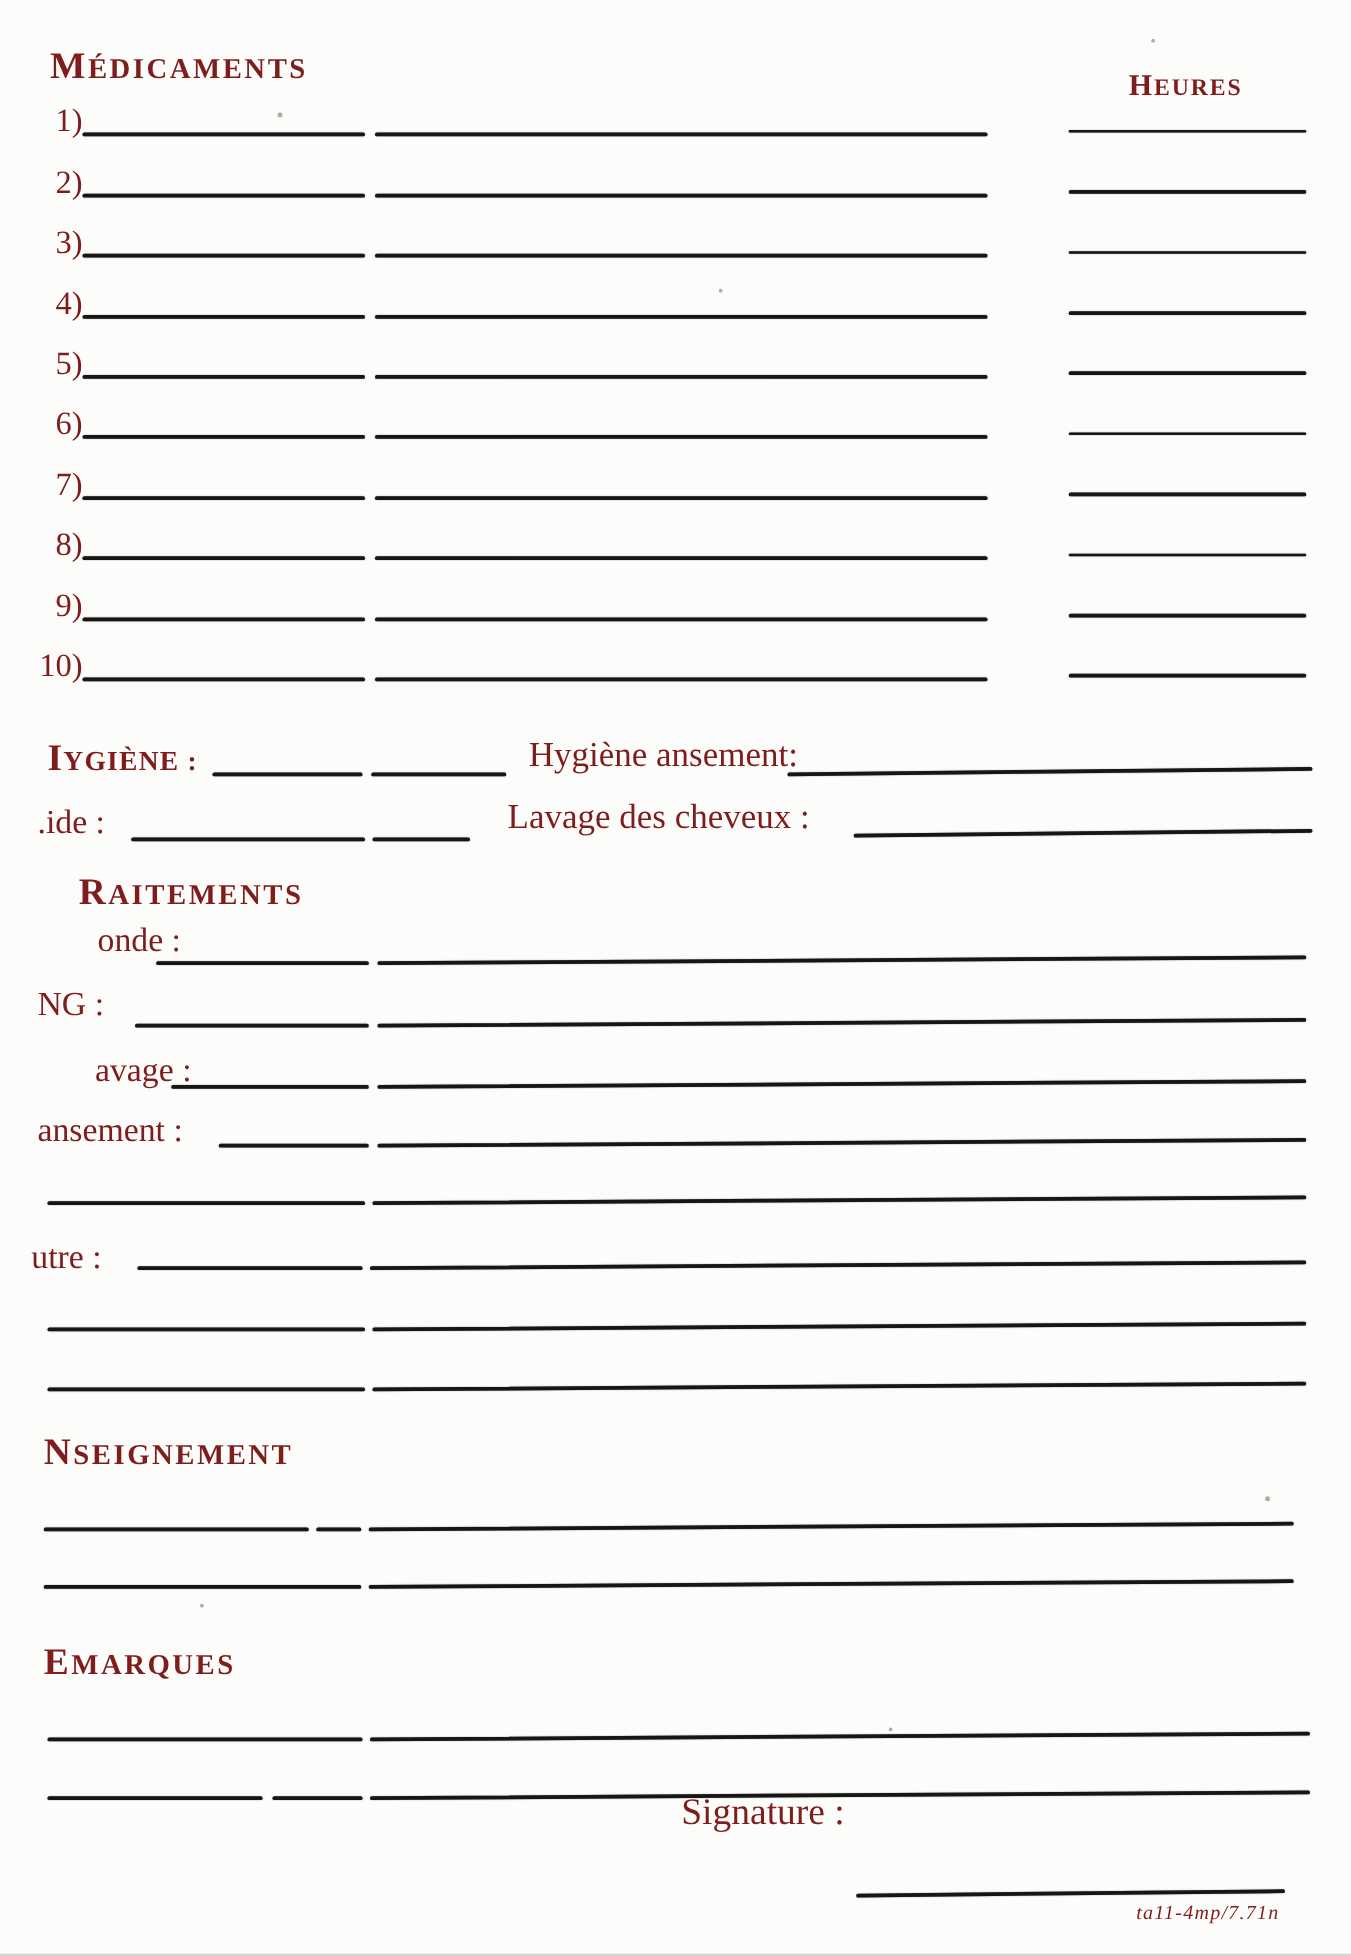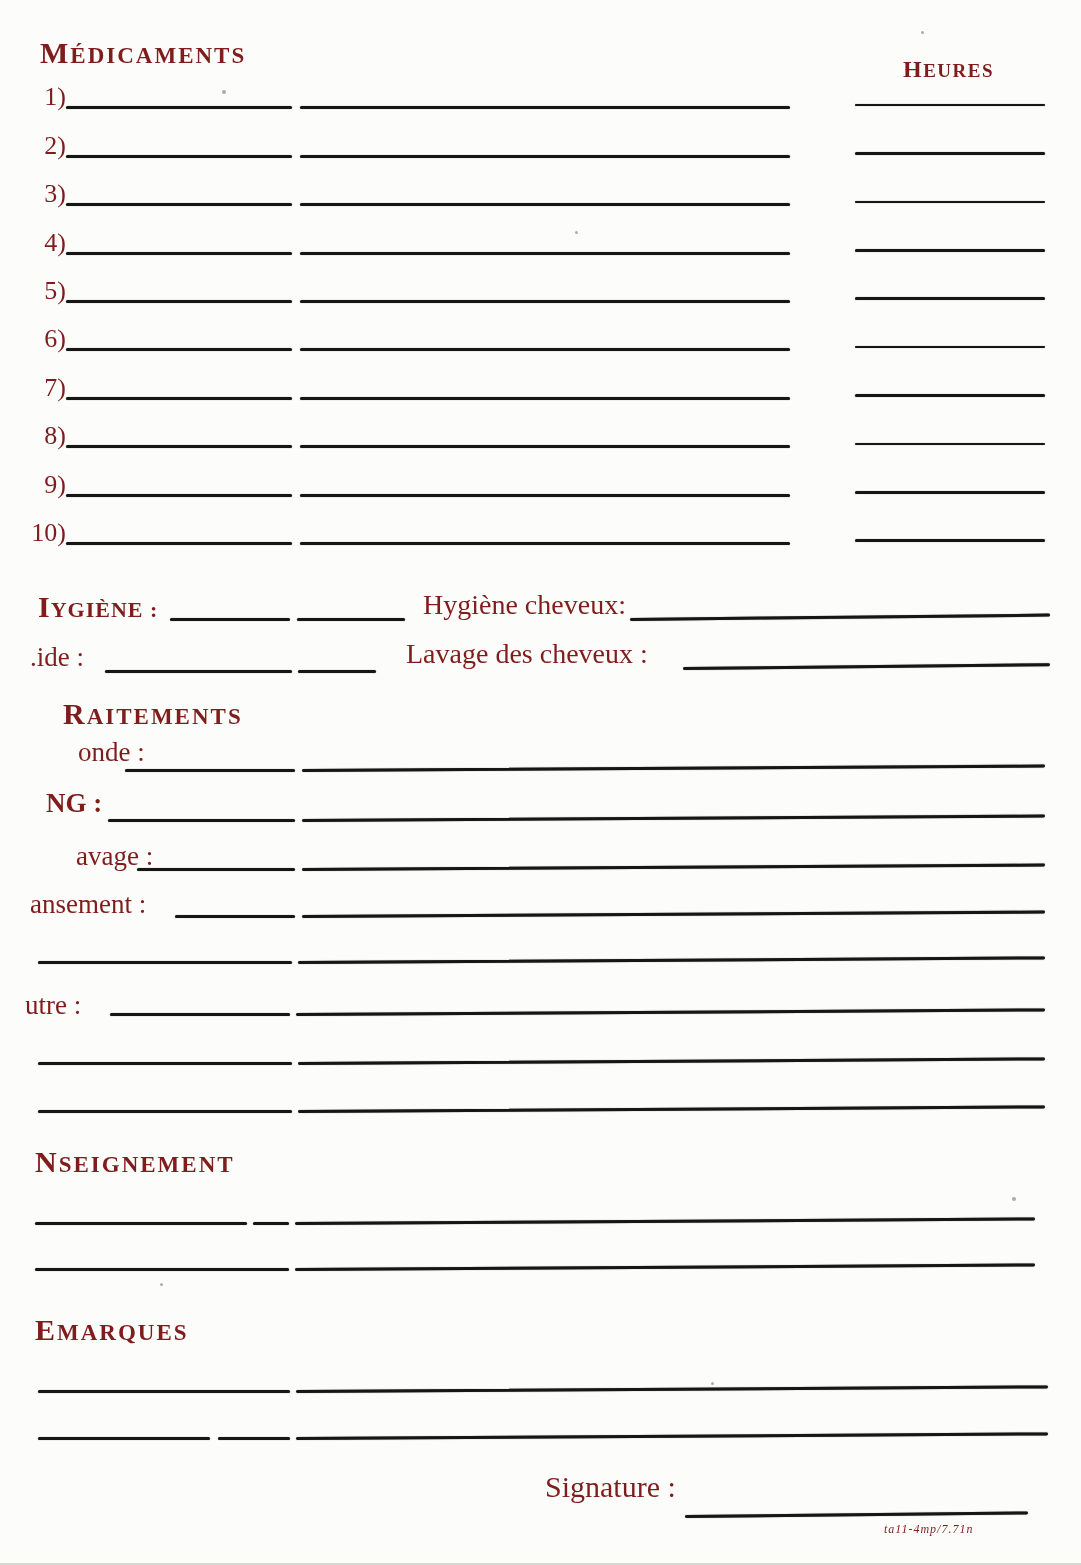--- a/index.html
+++ b/index.html
@@ -23,21 +23,21 @@
   .r2{transform:rotate(-0.6deg);transform-origin:left bottom;}
   
   .medrows{position:absolute;top:61px;left:0;width:1081px;}
   .mrow{position:relative;height:48.4px;}
   .num{position:absolute;left:10px;bottom:-3px;width:56px;text-align:right;font-size:26px;}
   .ma{left:66px;bottom:0;width:226px;}
   .mb{left:300px;bottom:0;width:490px;}
   .mh{left:855px;bottom:3px;width:190px;height:2.5px;}
   .speck{position:absolute;width:4px;height:4px;border-radius:50%;background:#8a8a86;opacity:.7;}
   .scan-edge{position:absolute;left:0;bottom:0;width:100%;height:2px;background:#d7d7d2;}
-  .code{font-size:12px;font-style:italic;letter-spacing:1px;}
+  .code{font-size:16px;font-style:italic;letter-spacing:1px;margin-left:25px;}
 </style>
 </head>
 <body>
 
 <div class="page">
 
   <div class="t cap" style="left:40px;top:36px;">MÉDICAMENTS</div>
   <div class="t capsm" style="left:903px;top:40px;margin-top:16px;">HEURES</div>
 
   <div class="medrows">
@@ -99,36 +99,36 @@
       <span class="t num">10)</span>
       <span class="ln ma"></span>
       <span class="ln mb"></span>
       <span class="ln mh"></span>
     </div>
   </div>
 
   <div class="t cap" style="left:38px;top:590px;letter-spacing:1px;font-size:22px;">IYGIÈNE :</div>
   <span class="ln" style="left:170px;top:618px;width:120px;"></span>
   <span class="ln" style="left:297px;top:618px;width:108px;"></span>
-  <div class="t lbl" style="left:423px;top:589px;font-size:28px;">Hygiène cheveux:</div>
+  <div class="t lbl" style="left:423px;top:589px;font-size:28px;">Hygiène ansement:</div>
   <span class="ln r2" style="left:630px;top:618px;width:420px;"></span>
 
   <div class="t lbl" style="left:30px;top:642px;">.ide :</div>
   <span class="ln" style="left:105px;top:670px;width:187px;"></span>
   <span class="ln" style="left:298px;top:670px;width:78px;"></span>
   <div class="t lbl" style="left:406px;top:638px;font-size:28px;">Lavage des cheveux :</div>
   <span class="ln r2" style="left:683px;top:667px;width:367px;"></span>
 
   <div class="t cap" style="left:35px;top:697px;margin-left:28px;">RAITEMENTS</div>
 
   <div class="t lbl" style="left:30px;top:737px;margin-left:48px;">onde :</div>
   <span class="ln" style="left:125px;top:769px;width:170px;"></span>
   <span class="ln r1" style="left:302px;top:769px;width:743px;"></span>
 
-  <div class="t lbl" style="left:46px;top:788px;font-weight:bold;">NG :</div>
+  <div class="t lbl" style="left:30px;top:788px;">NG :</div>
   <span class="ln" style="left:108px;top:819px;width:187px;"></span>
   <span class="ln r1" style="left:302px;top:819px;width:743px;"></span>
 
   <div class="t lbl" style="left:30px;top:841px;margin-left:46px;">avage :</div>
   <span class="ln" style="left:137px;top:868px;width:158px;"></span>
   <span class="ln r1" style="left:302px;top:868px;width:743px;"></span>
 
   <div class="t lbl" style="left:30px;top:889px;">ansement :</div>
   <span class="ln" style="left:175px;top:915px;width:120px;"></span>
   <span class="ln r1" style="left:302px;top:915px;width:743px;"></span>
@@ -153,21 +153,21 @@
   <span class="ln" style="left:35px;top:1268px;width:254px;"></span>
   <span class="ln r1" style="left:295px;top:1268px;width:740px;"></span>
 
   <div class="t cap" style="left:35px;top:1313px;">EMARQUES</div>
   <span class="ln" style="left:38px;top:1390px;width:252px;"></span>
   <span class="ln r1" style="left:296px;top:1390px;width:752px;"></span>
   <span class="ln" style="left:38px;top:1437px;width:172px;"></span>
   <span class="ln" style="left:218px;top:1437px;width:72px;"></span>
   <span class="ln r1" style="left:296px;top:1437px;width:752px;"></span>
 
-  <div class="t big" style="left:545px;top:1470px;">Signature :</div>
+  <div class="t big" style="left:545px;top:1433px;">Signature :</div>
   <span class="ln r2" style="left:685px;top:1515px;width:343px;"></span>
   <div class="t code" style="left:884px;top:1522px;">ta11-4mp/7.71n</div>
 
   <span class="speck" style="left:222px;top:90px;"></span>
   <span class="speck" style="left:575px;top:231px;width:3px;height:3px;"></span>
   <span class="speck" style="left:1012px;top:1197px;"></span>
   <span class="speck" style="left:921px;top:31px;width:3px;height:3px;"></span>
   <span class="speck" style="left:160px;top:1283px;width:3px;height:3px;"></span>
   <span class="speck" style="left:711px;top:1382px;width:3px;height:3px;"></span>
   <div class="scan-edge"></div>

